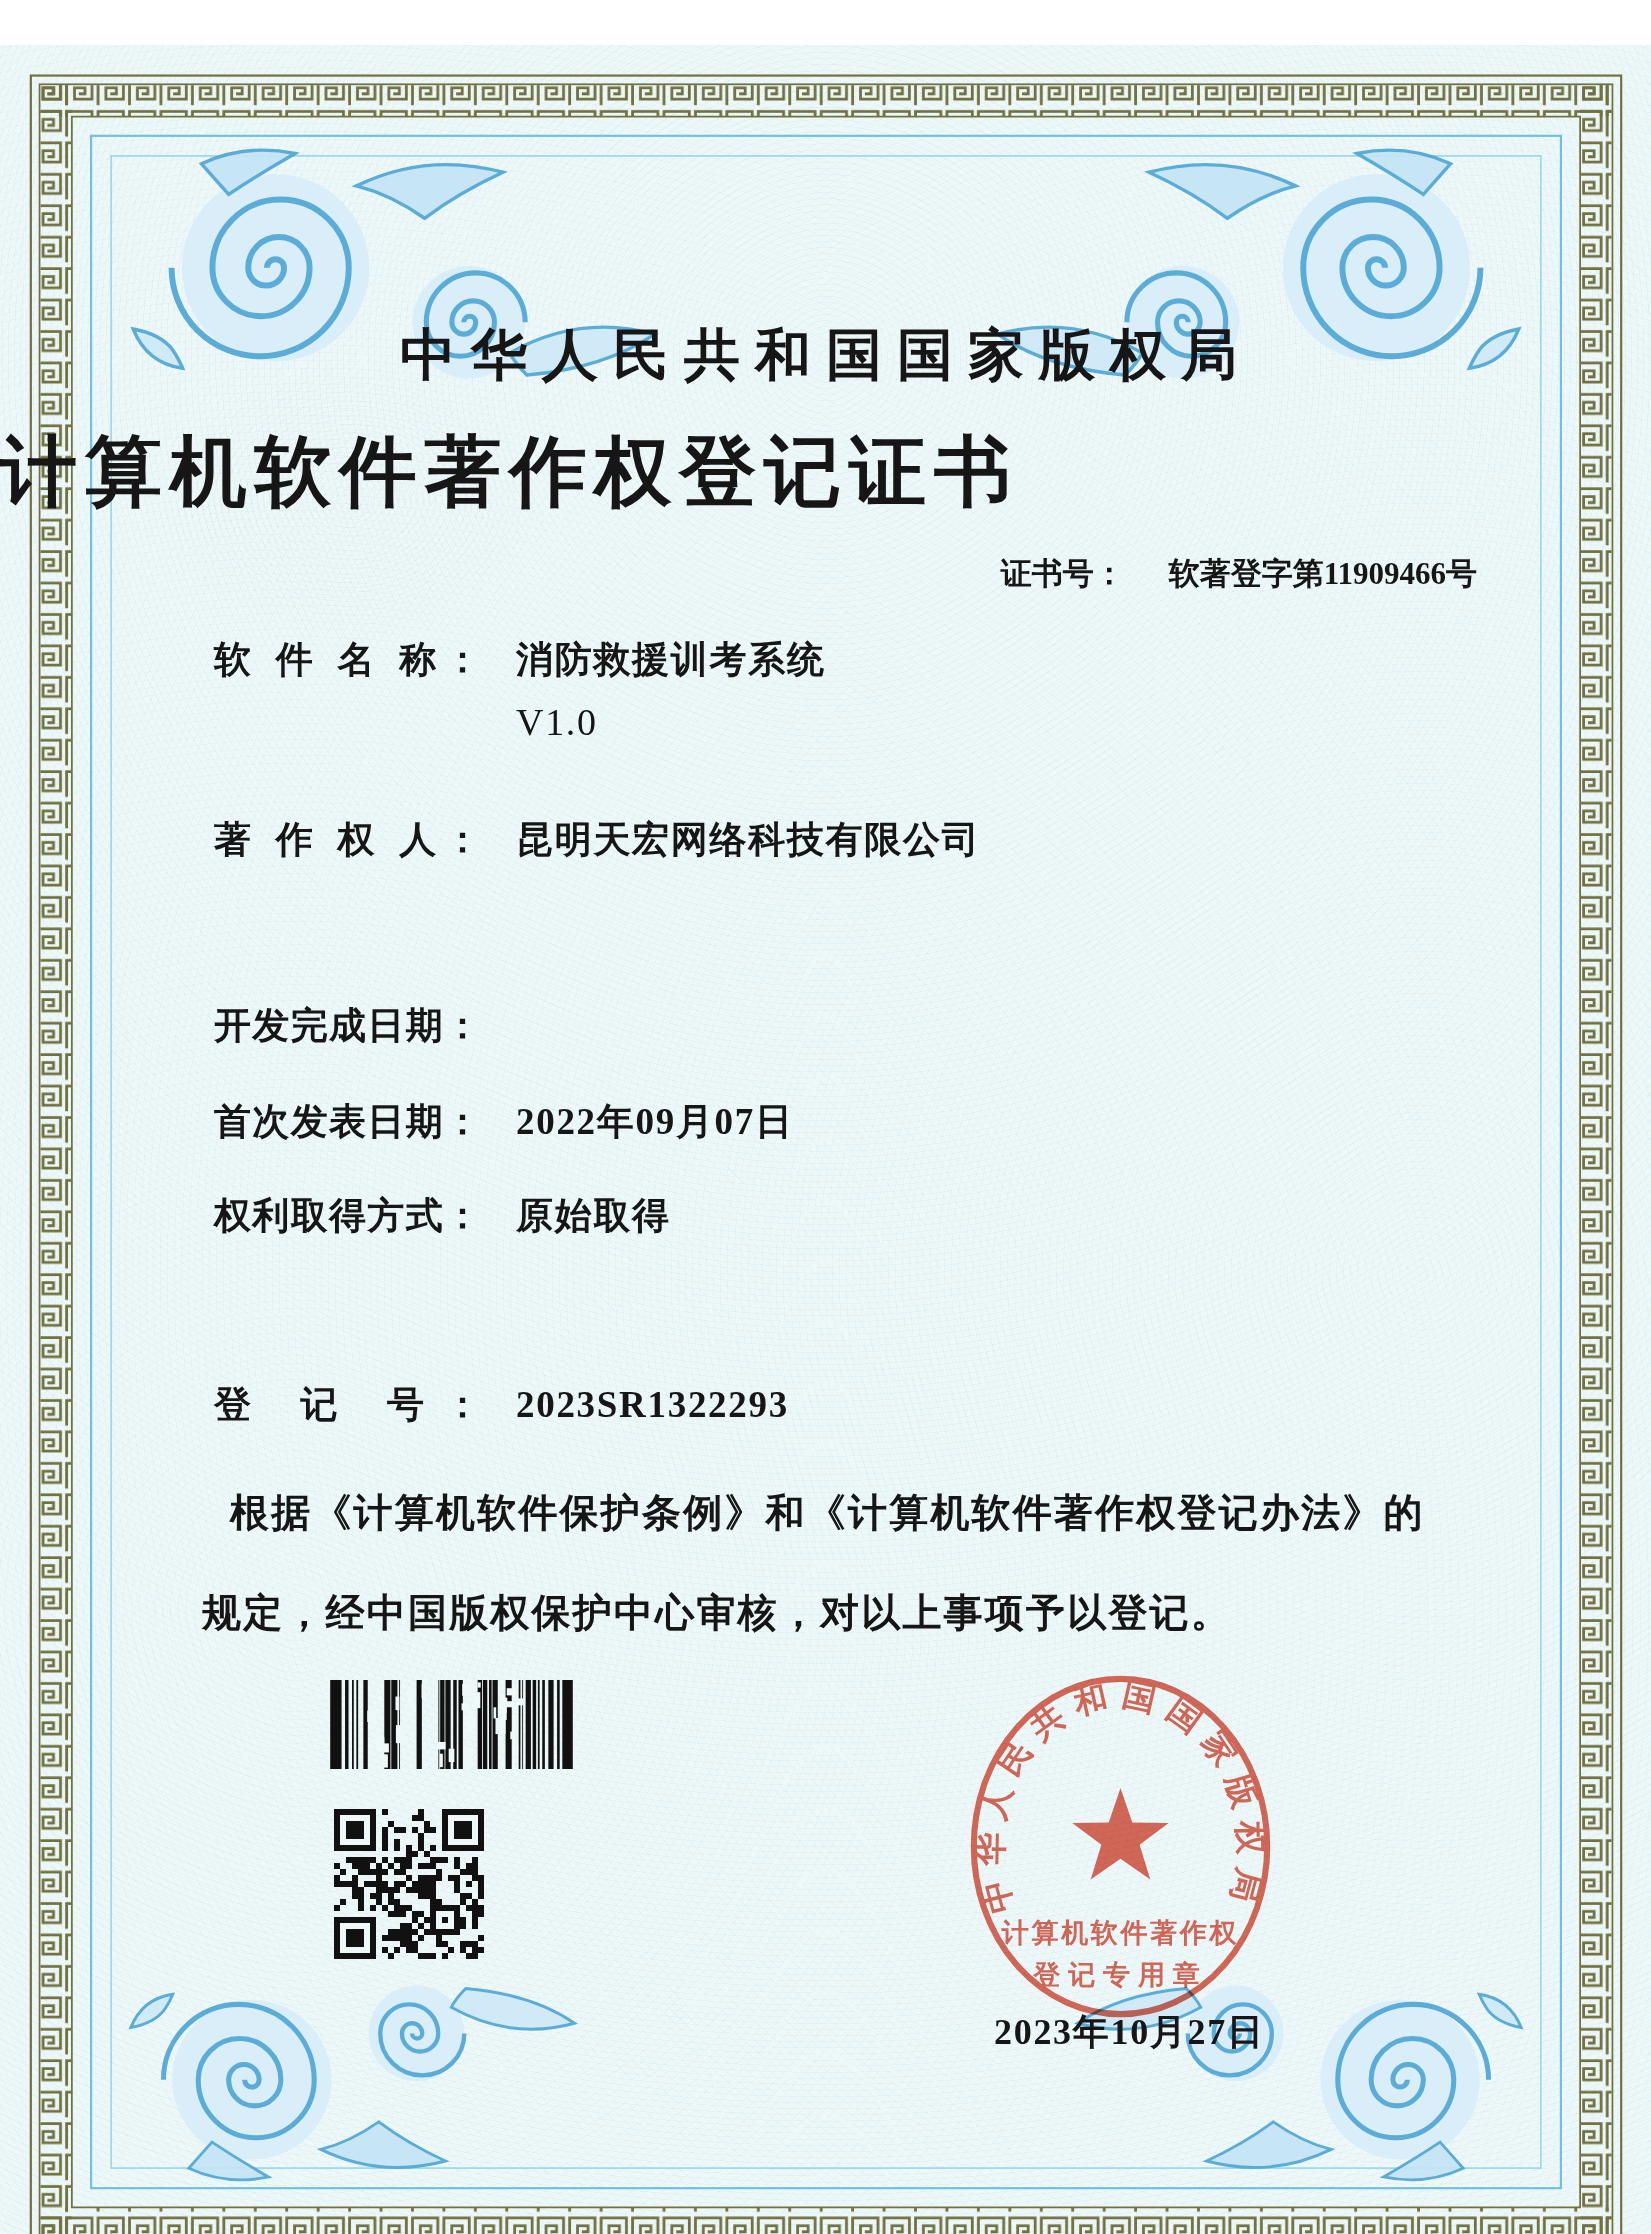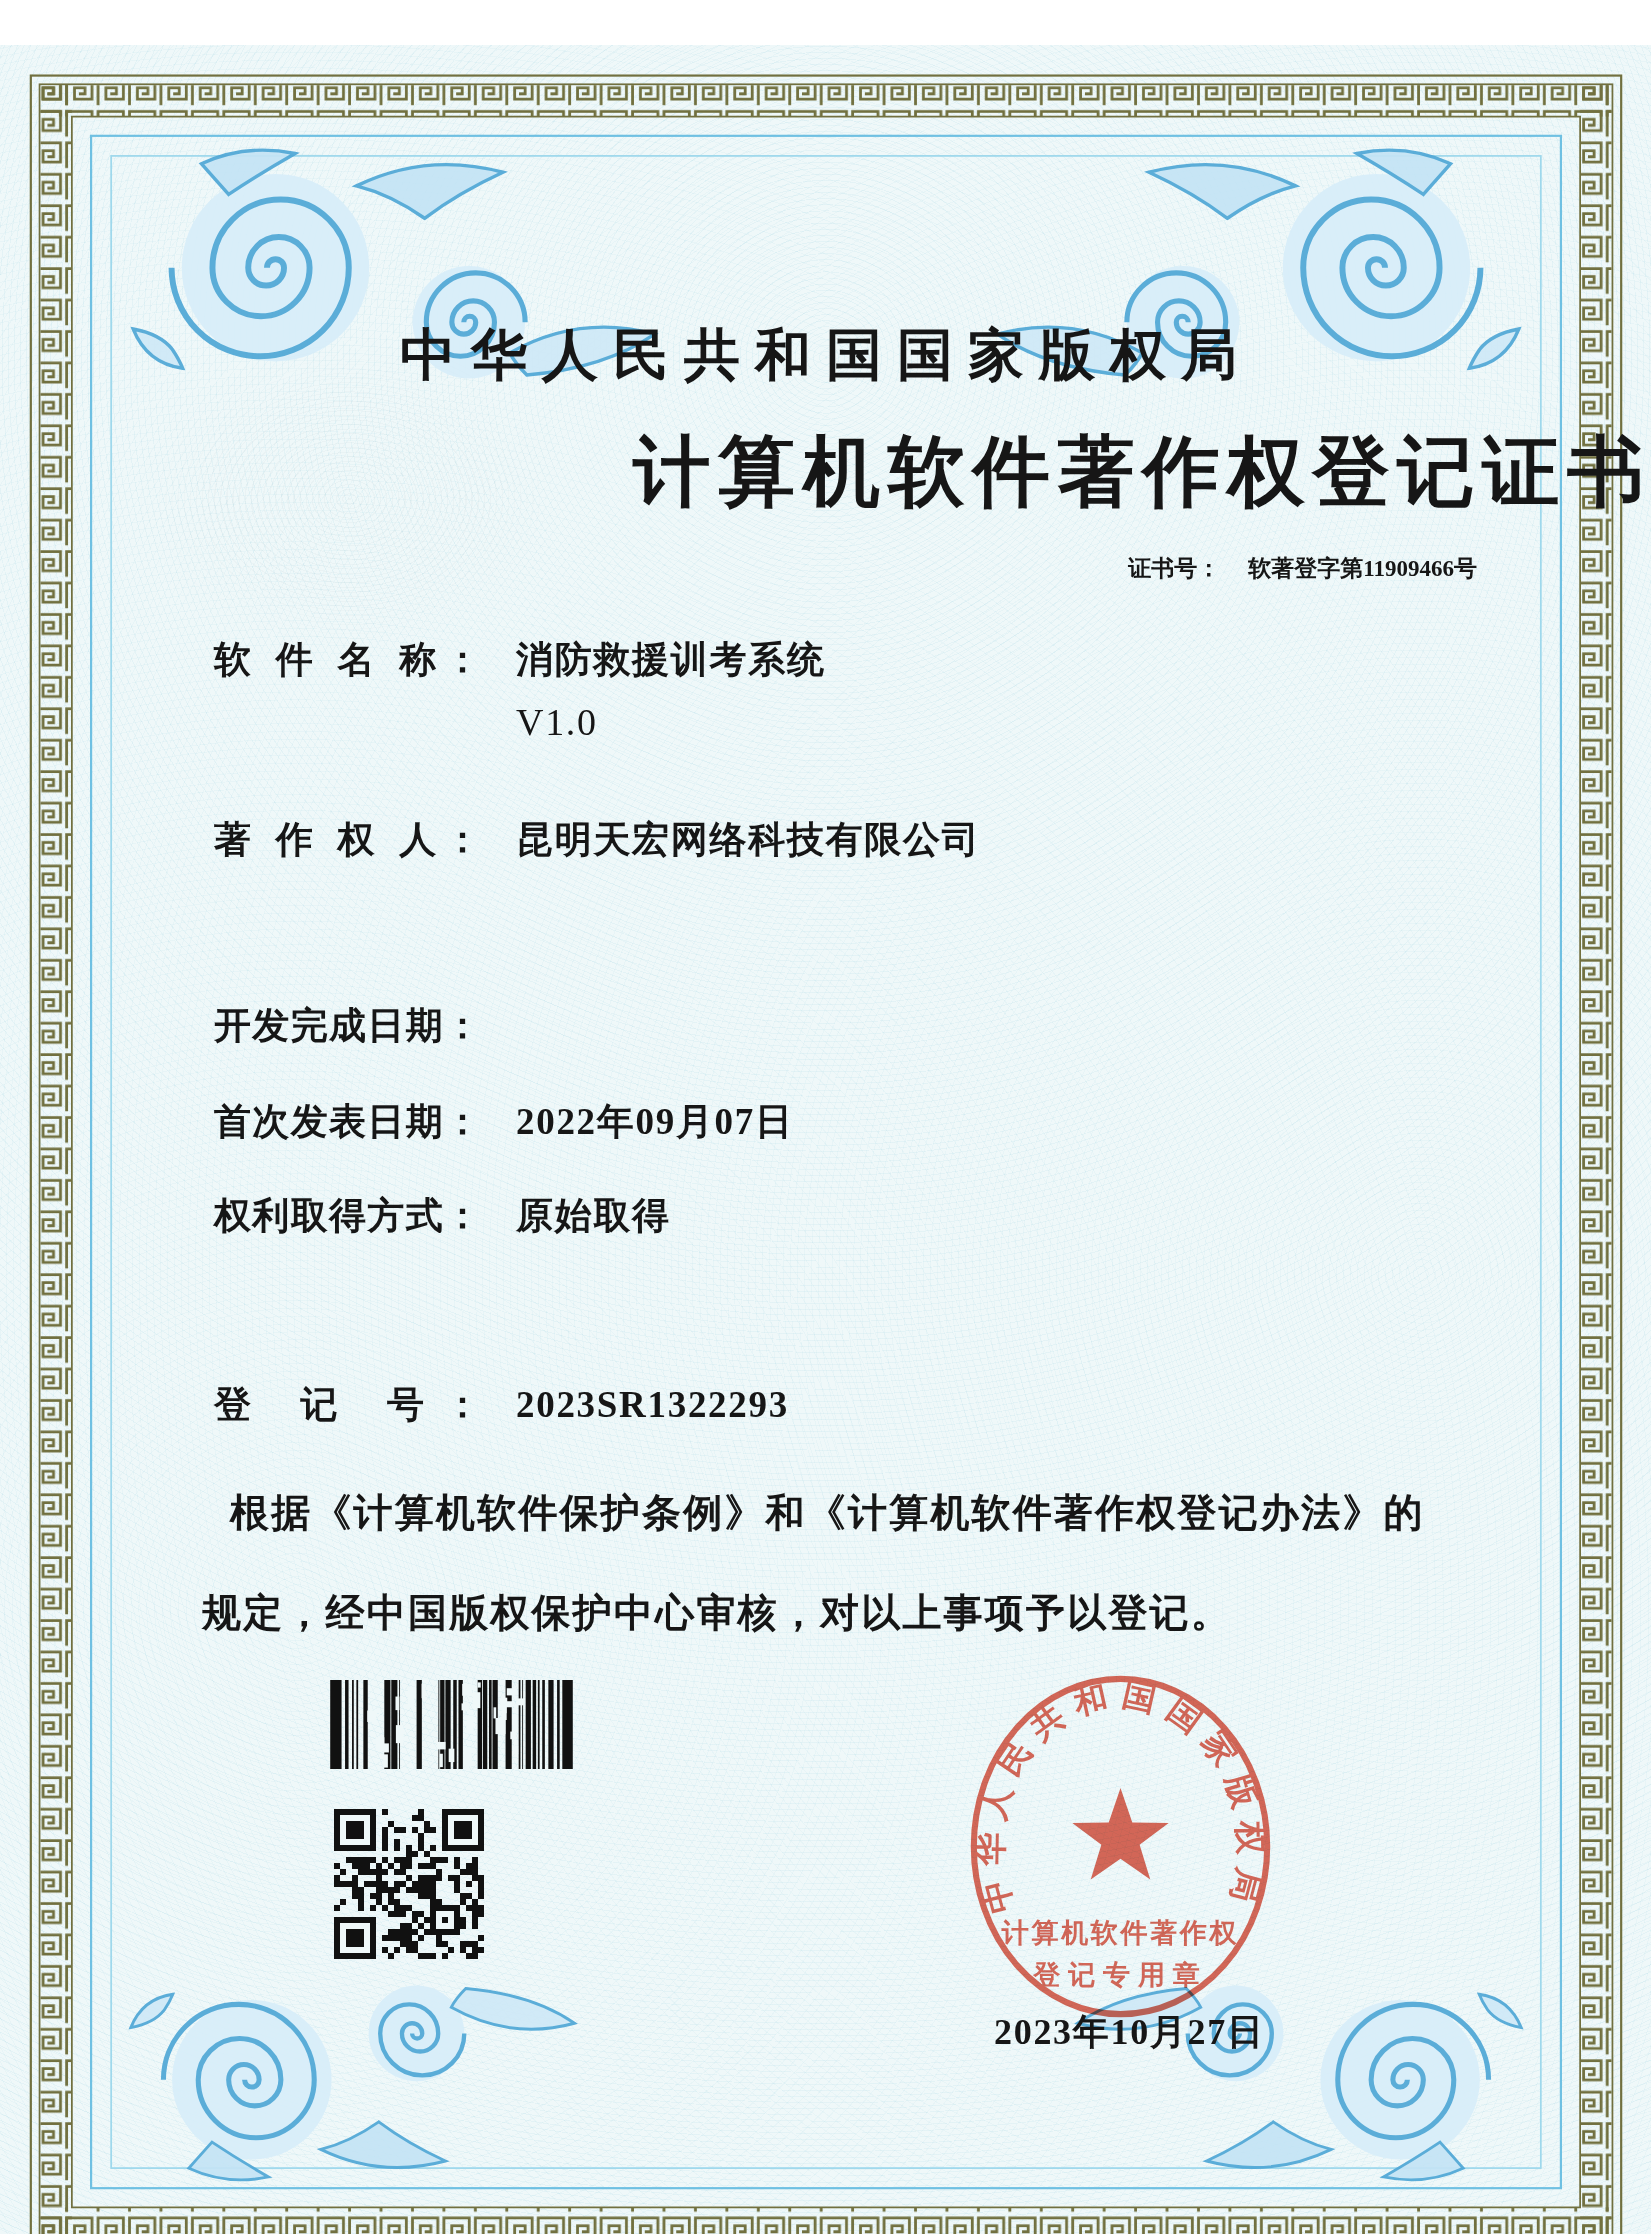--- a/index.html
+++ b/index.html
@@ -26,22 +26,22 @@
   .flo-br{right:98px;bottom:89px;width:489px;height:232px;transform:scale(-1,-1);}
   
   .emboss{
     left:131px;top:288px;width:437px;height:332px;border-radius:50%;
     background:repeating-radial-gradient(ellipse at center, rgba(145,158,164,.20) 0 1.3px, rgba(0,0,0,0) 1.3px 6.1px);
     opacity:.30;
     -webkit-mask:radial-gradient(closest-side,#000 55%,rgba(0,0,0,0) 100%);
             mask:radial-gradient(closest-side,#000 55%,rgba(0,0,0,0) 100%);
   }
   .title1{left:0;top:273px;width:100%;text-align:center;font-size:56px;font-weight:700;letter-spacing:15px;}
-  .title2{left:0;top:376px;width:100%;text-align:right;font-size:77px;font-weight:700;letter-spacing:7.9px;}
-  .certno{top:508px;right:175px;display:flex;align-items:baseline;gap:28px;font-size:23px;font-weight:700;}
+  .title2{left:0;top:376px;width:100%;text-align:left;font-size:77px;font-weight:700;letter-spacing:7.9px;}
+  .certno{top:508px;right:175px;display:flex;align-items:baseline;gap:44px;font-size:31px;font-weight:700;}
   .frow{position:absolute;left:214px;display:flex;align-items:baseline;font-weight:700;}
   .flabel{width:267px;font-size:37px;text-align:justify;text-align-last:justify;}
   .fvalue{margin-left:35px;font-size:37px;letter-spacing:1.7px;white-space:nowrap;}
   .version{left:516px;top:655px;font-size:38px;font-weight:400;letter-spacing:1.7px;}
   .stmt{font-size:39px;font-weight:700;letter-spacing:2.2px;white-space:nowrap;}
   .stmt1{left:230px;top:1441px;}
   .stmt2{left:202px;top:1541px;}
   .issue-date{left:994px;top:1963px;font-size:36px;font-weight:700;letter-spacing:1.7px;z-index:6;}
   .seal{left:965px;top:1626px;width:311px;height:351px;z-index:5;opacity:.9;mix-blend-mode:multiply;}
   .barcode{left:330px;top:1635px;width:243px;height:89px;}

